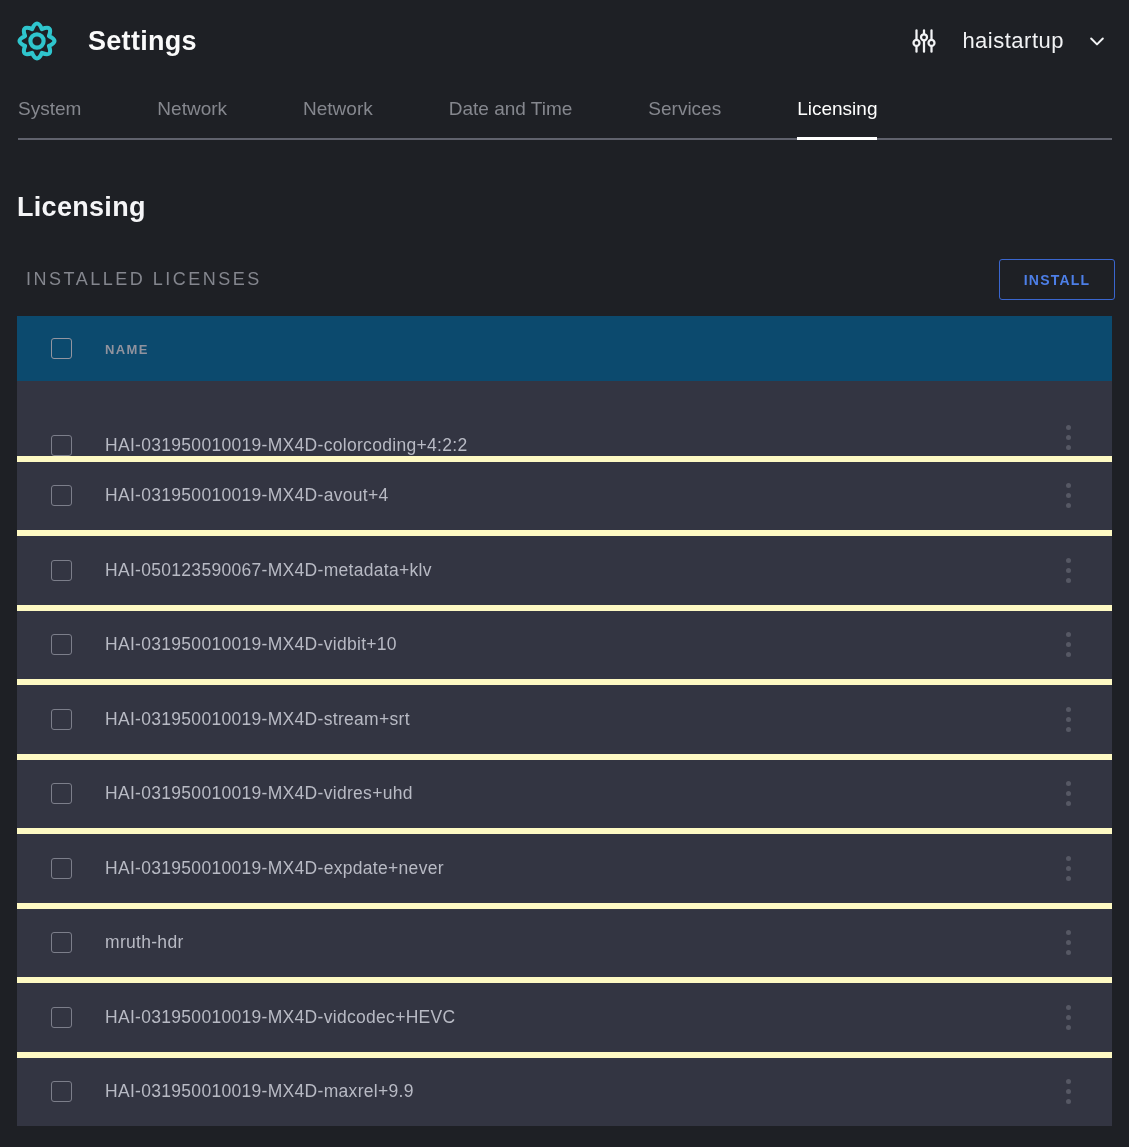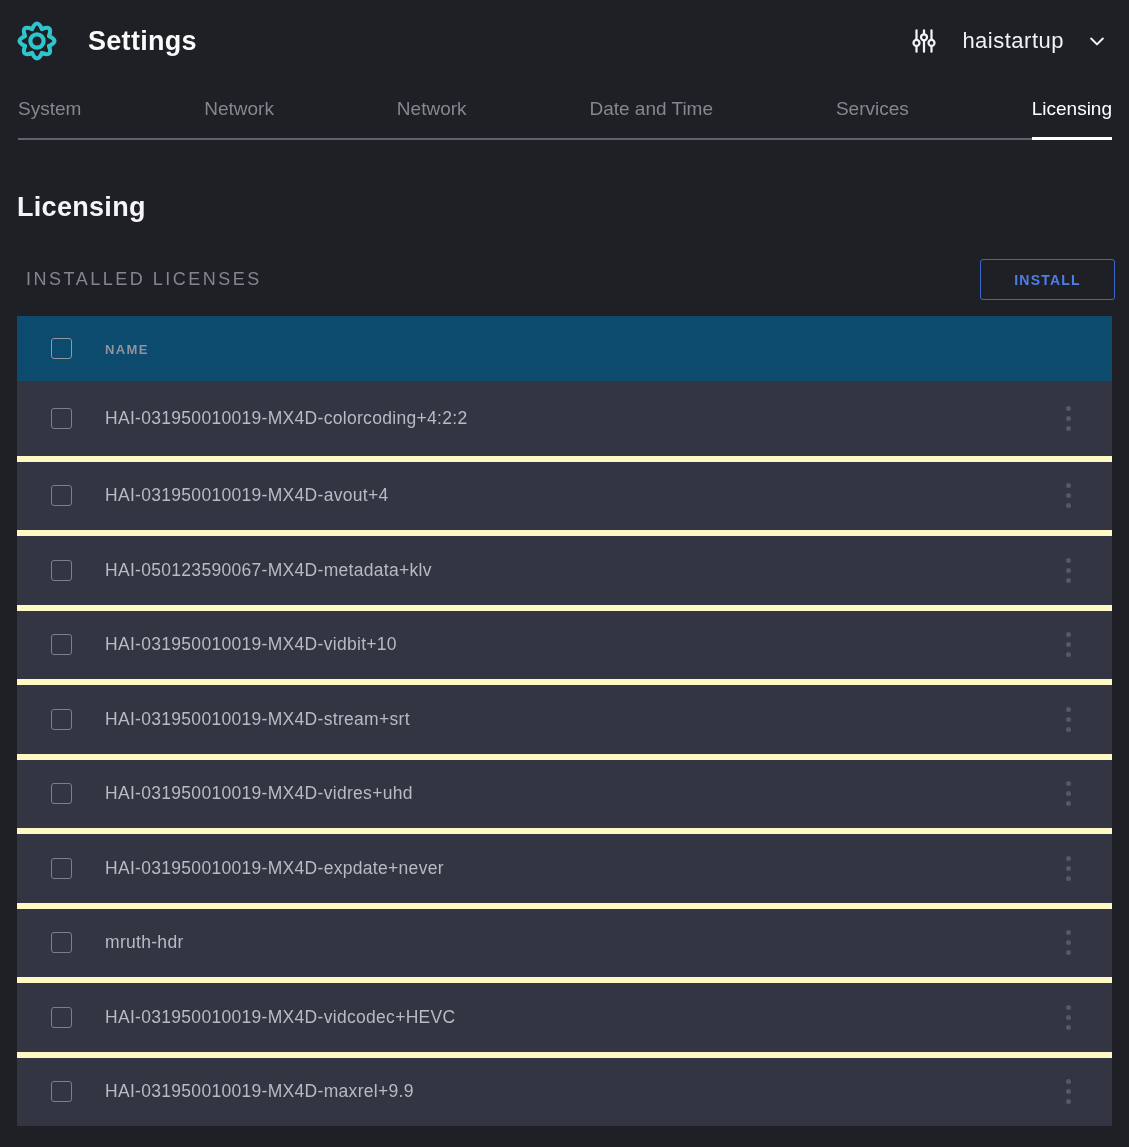--- a/index.html
+++ b/index.html
@@ -27,24 +27,23 @@
     color: #fafafa;
     letter-spacing: 0.3px;
   }
   .app-header-right { display: flex; align-items: center; gap: 23px; padding-right: 6px; cursor: pointer; }
   .account-name { font-size: 22px; color: #f2f3f5; font-weight: 500; letter-spacing: 0.5px; }
   .sliders-icon svg, .chevron-icon svg { display: block; }
 
   
   .tab-bar {
     display: flex;
-    gap: 34px;
+    gap: 76px;
     margin: 6px 17px 0 18px;
     border-bottom: 2px solid #60626d;
-    justify-content: space-between;
   }
   .tab {
     font-size: 19px;
     color: #85878e;
     padding: 14px 0 18px 0;
     cursor: pointer;
     position: relative;
     white-space: nowrap;
   }
   .tab.active { color: #ffffff; }
@@ -80,21 +79,21 @@
   }
   .install-button {
     background: transparent;
     border: 1px solid #3a66cf;
     color: #4d7fe8;
     font-family: inherit;
     font-size: 14px;
     font-weight: bold;
     letter-spacing: 1.2px;
     border-radius: 3px;
-    width: 135px;
+    width: 116px;
     height: 41px;
     cursor: pointer;
   }
 
   
   .license-table { margin: 16px 17px 0 17px; }
   .table-header {
     display: flex;
     align-items: center;
     height: 65px;
@@ -116,21 +115,21 @@
     background: transparent;
     cursor: pointer;
   }
   .table-row {
     display: flex;
     align-items: center;
     height: 74.5px;
     background: #333542;
     border-top: 6px solid #fef9c3;
   }
-  .table-row:first-of-type { border-top: none; }
+  .table-row:first-of-type { border-top: none; align-items: flex-end; }
   .table-row .checkbox { border-color: #7c7e8a; }
   .row-name {
     font-size: 17.5px;
     color: #b8bac4;
     letter-spacing: 0.3px;
   }
   .kebab {
     display: flex;
     flex-direction: column;
     gap: 5px;

